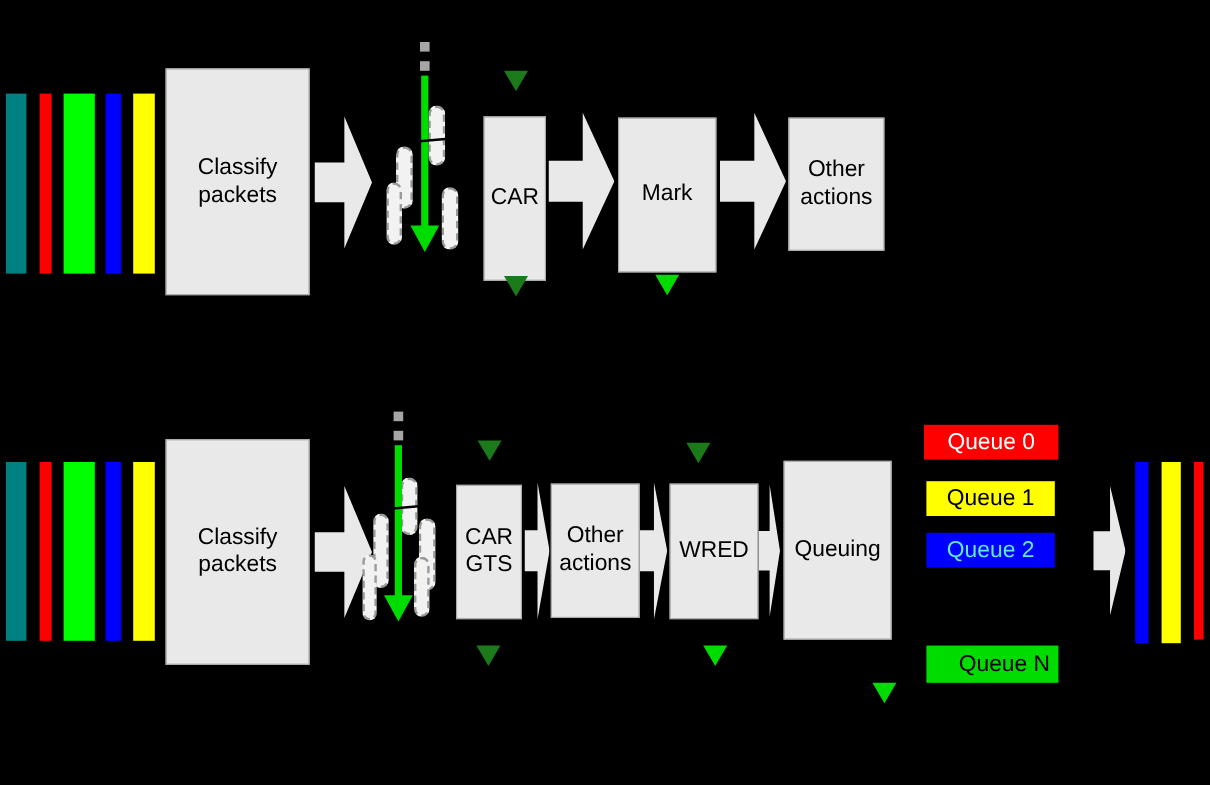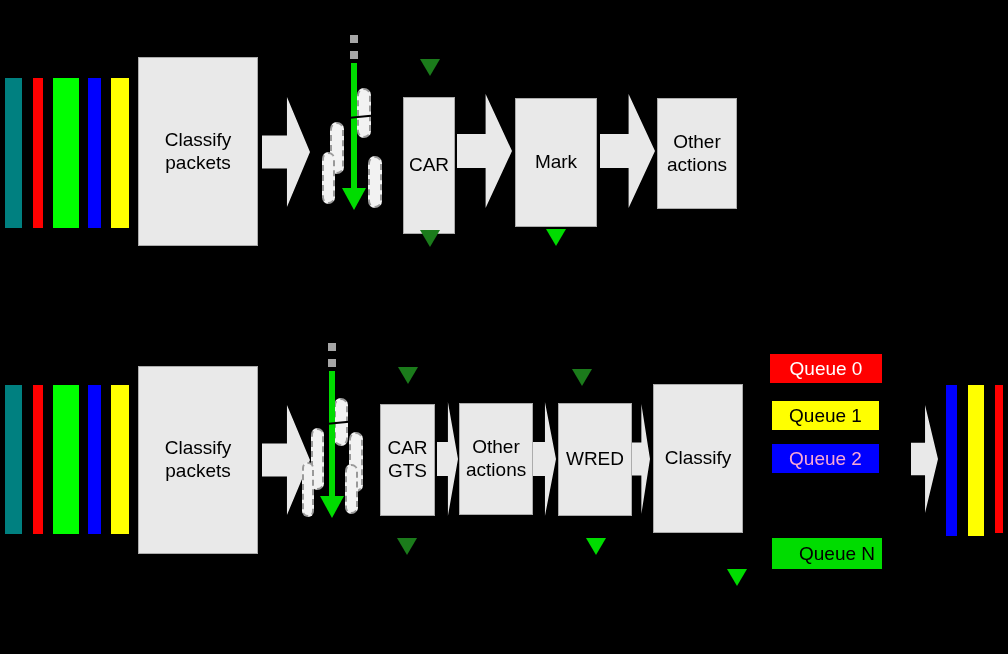--- a/index.html
+++ b/index.html
@@ -115,31 +115,31 @@
 
     <div class="tri dark" style="left:572px;top:369px;"></div>
     <div class="box" style="left:558px;top:403px;width:74px;height:113px;">
       <span>WRED</span>
     </div>
     <div class="tri bright" style="left:586px;top:538px;"></div>
 
     <div class="barrow" style="left:632px;top:404px;width:18px;height:110px;"></div>
 
     <div class="box" style="left:653px;top:384px;width:90px;height:149px;">
-      <span>Classify</span>
+      <span>Queuing</span>
     </div>
     <div class="tri bright" style="left:727px;top:569px;"></div>
 
     <div class="queue" style="left: 770px; top: 354px; width: 112px; height: 29px; background: rgb(255, 0, 0); color: #ffffff;">
       <span>Queue 0</span>
     </div>
     <div class="queue" style="left: 772px; top: 401px; width: 107px; height: 29px; background: rgb(255, 255, 0); color: rgb(0, 0, 0); text-align: center;">
       <span>Queue 1</span>
     </div>
-    <div class="queue" style="left: 772px; top: 444px; width: 107px; height: 29px; background: rgb(0, 0, 255); color: #f9a8d4;">
+    <div class="queue" style="left: 772px; top: 444px; width: 107px; height: 29px; background: rgb(0, 0, 255); color: #5eead4;">
       <span>Queue 2</span>
     </div>
     <div class="queue" style="left: 772px; top: 538px; width: 110px; height: 31px; background: rgb(0, 220, 0); color: rgb(0, 0, 0); padding-left: 20px;">
       <span>Queue N</span>
     </div>
 
     <div class="barrow" style="left:911px;top:405px;width:27px;height:108px;"></div>
 
     <div class="bar" style="left:946px;top:385px;width:11px;height:151px;background:#0000FF;"></div>
     <div class="bar" style="left:968px;top:385px;width:16px;height:151px;background:#FFFF00;"></div>

